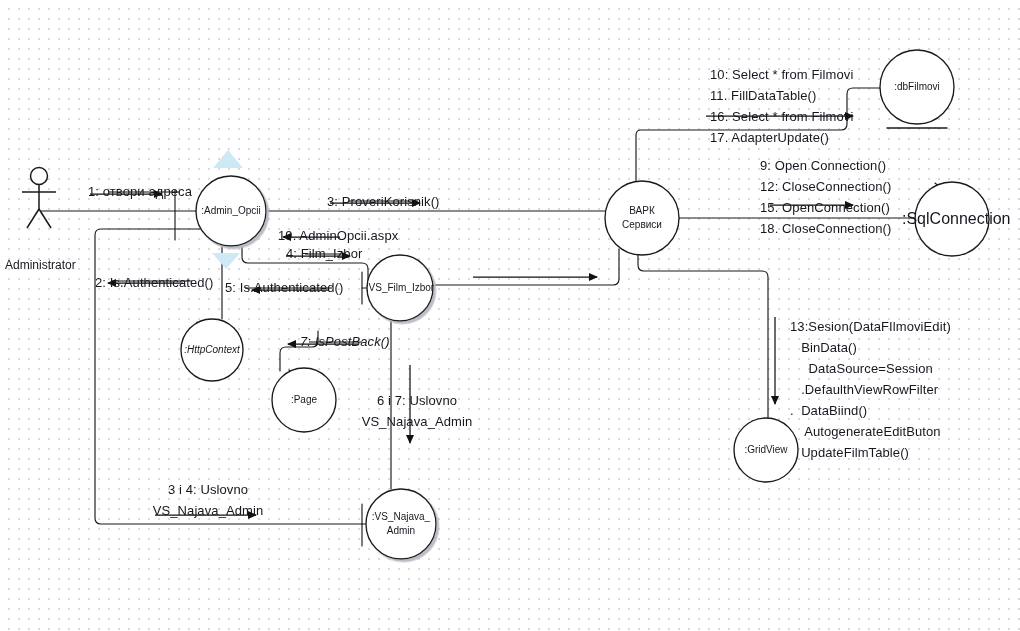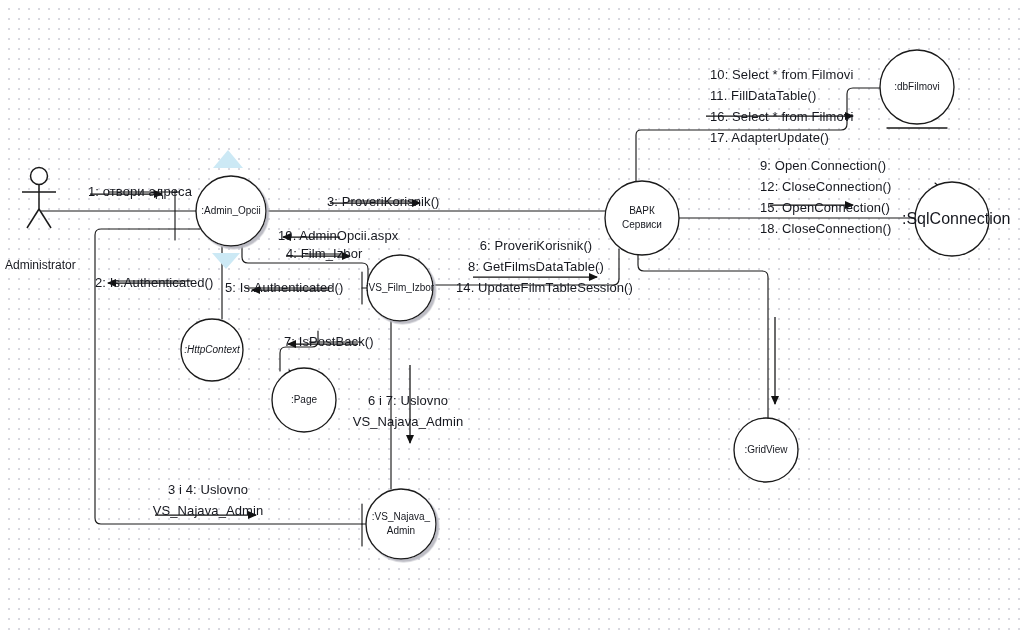--- a/index.html
+++ b/index.html
@@ -159,30 +159,34 @@
   <div class="node-text" style="left:872px;top:80px;width:90px;">:dbFilmovi</div>
   <div class="node-text" style="left:902px;top:212px;width:100px;font-size:16px;">:SqlConnection</div>
   <div class="node-text" style="left:726px;top:443px;width:80px;">:GridView</div>
 
   <div class="lbl" style="left:88px;top:181px;">1: отвори адреса</div>
   <div class="lbl" style="left:95px;top:272px;">2: Is.Authenticated()</div>
   <div class="lbl" style="left:327px;top:191px;">3: ProveriKorisnik()</div>
   <div class="lbl" style="left:278px;top:225px;">19. AdminOpcii.aspx</div>
   <div class="lbl" style="left:286px;top:243px;">4: Film_Izbor</div>
   <div class="lbl" style="left:225px;top:277px;">5: Is.Authenticated()</div>
-  <div class="lbl" style="left:284px;top:331px;">7: IsPostBack()</div>
-  <div class="lbl center" style="left:348px;top:390px;width:120px;">6 i 7: Uslovno
+  <div class="lbl" style="left:300px;top:331px;font-style:italic;">7: IsPostBack()</div>
+  <div class="lbl center" style="left:357px;top:390px;width:120px;">6 i 7: Uslovno
 VS_Najava_Admin</div>
   <div class="lbl center" style="left:148px;top:479px;width:120px;">3 i 4: Uslovno
 VS_Najava_Admin</div>
-  <div class="lbl center" style="left:456px;top:235px;width:160px;">6: ProveriKorisnik()
-8: GetFilmsDataTable()
-14. UpdateFilmTableSession()</div>
   <div class="lbl" style="left:710px;top:64px;">10: Select * from Filmovi
 11. FillDataTable()
 16. Select * from Filmovi
 17. AdapterUpdate()</div>
   <div class="lbl" style="left:760px;top:155px;">9: Open Connection()
 12: CloseConnection()
 15. OpenConnection()
 18. CloseConnection()</div>
+  <div class="lbl" style="left:790px;top:316px;">13:Sesion(DataFIlmoviEdit)
+   BinData()
+     DataSource=Session
+   .DefaulthViewRowFilter
+.  DataBiind()
+    AutogenerateEditButon
+   UpdateFilmTable()</div>
 
 </div>
 
 </body></html>

